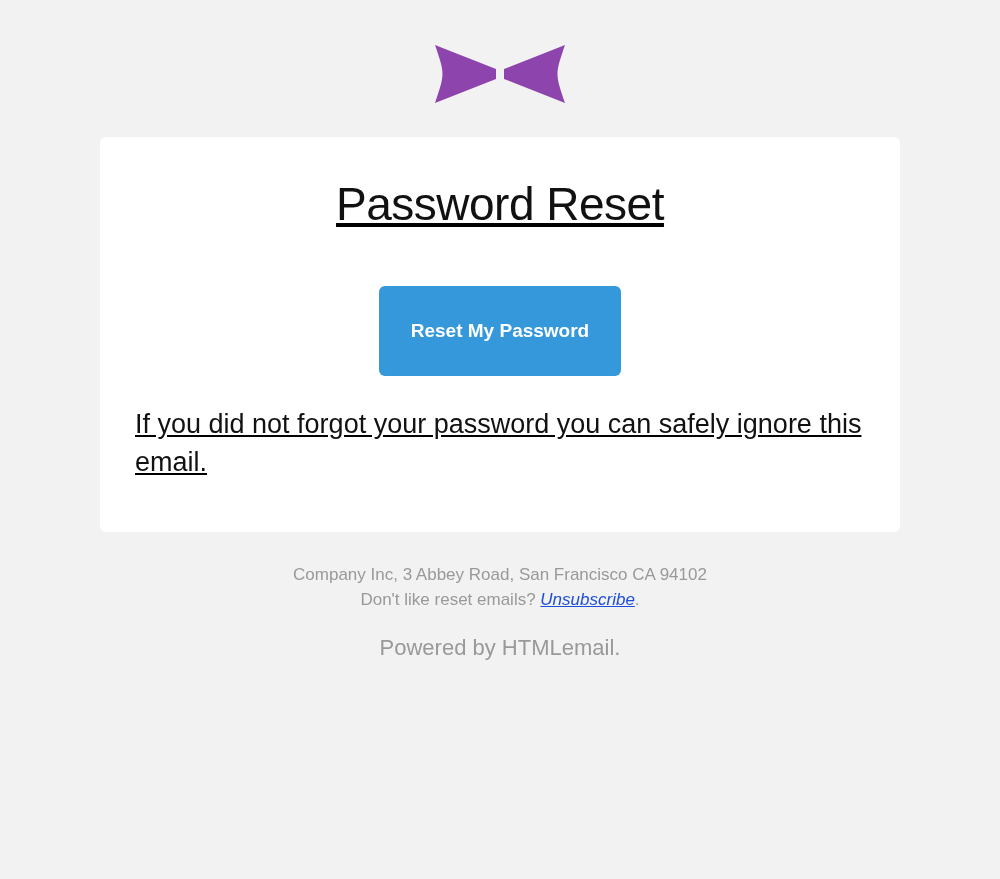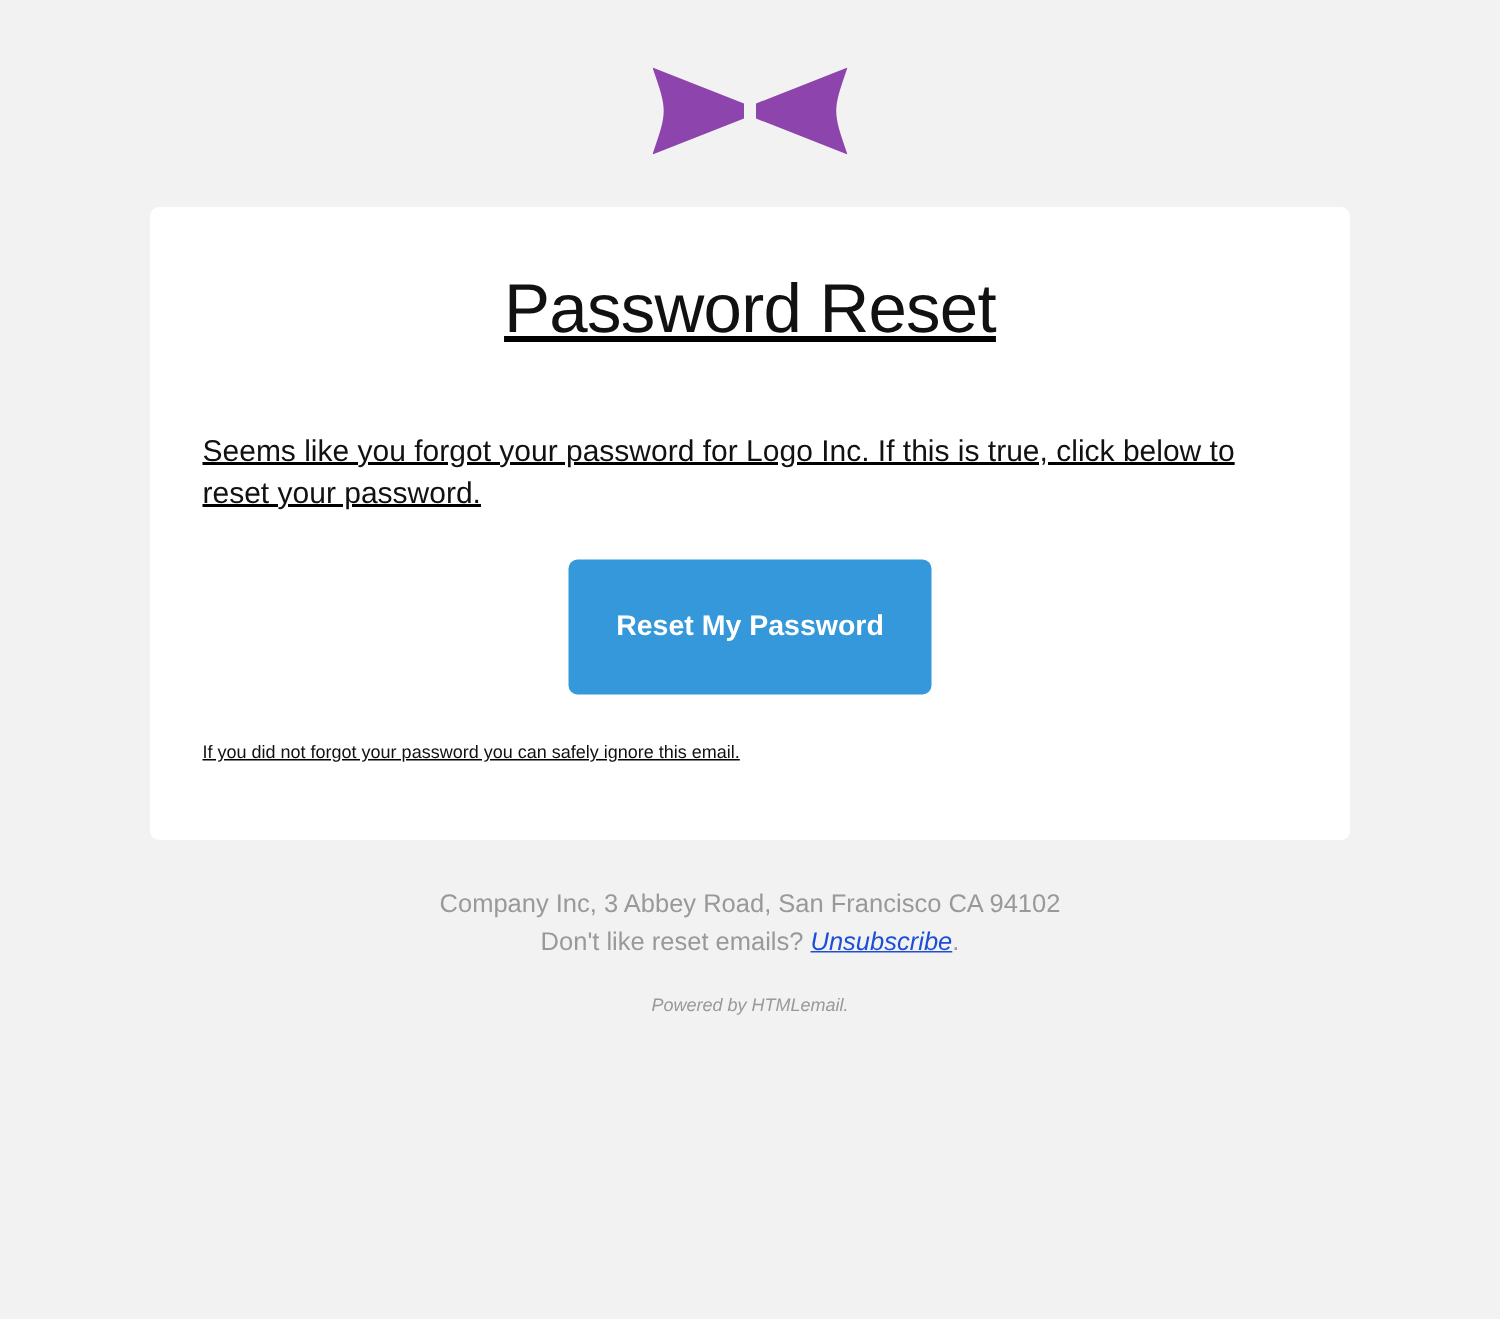--- a/index.html
+++ b/index.html
@@ -59,63 +59,61 @@
       color: #ffffff;
       font-size: 19px;
       font-weight: 600;
       padding: 34px 32px;
       border: none;
       border-radius: 6px;
       cursor: pointer;
       text-decoration: none;
     }
     .ignore-text {
-      font-size: 12px;
+      font-size: 27px;
       color: #111111;
       line-height: 1.4;
       font-weight: 400;
     }
     .footer {
       text-align: center;
       margin-top: 30px;
       padding: 0 100px;
     }
     .footer-line {
       font-size: 17px;
       color: #999999;
       line-height: 1.5;
     }
     .footer-unsubscribe {
       color: #1d4ed8;
       text-decoration: underline;
       font-style: italic;
     }
     .footer-powered {
-      font-size: 12px;
+      font-size: 22px;
       color: #999999;
       margin-top: 22px;
-      font-style: italic;
     }
   </style>
 </head>
 <body>
 
 <div class="container">
   <div class="logo-wrapper">
     <span class="logo-bowtie">
       <svg width="130" height="58" viewBox="0 0 130 58">
         <path d="M 0 0 L 61 24 L 61 34 L 0 58 C 10 29 10 29 0 0 Z" fill="#8e44ad"></path>
         <path d="M 130 0 L 69 24 L 69 34 L 130 58 C 120 29 120 29 130 0 Z" fill="#8e44ad"></path>
       </svg>
     </span>
   </div>
 
   <div class="card">
     <h1 class="title">Password Reset</h1>
-    <p class="body-text">Seems like you forgot your password for Logo Inc. If this is true, click below to reset your password.</p>
     <div class="button-wrapper">
       <button class="reset-button">Reset My Password</button>
     </div>
     <p class="ignore-text">If you did not forgot your password you can safely ignore this email.</p>
   </div>
 
   <div class="footer">
     <div class="footer-line">Company Inc, 3 Abbey Road, San Francisco CA 94102</div>
     <div class="footer-line">
       <span>Don't like reset emails? </span><a href="#" class="footer-unsubscribe">Unsubscribe</a><span>.</span>

